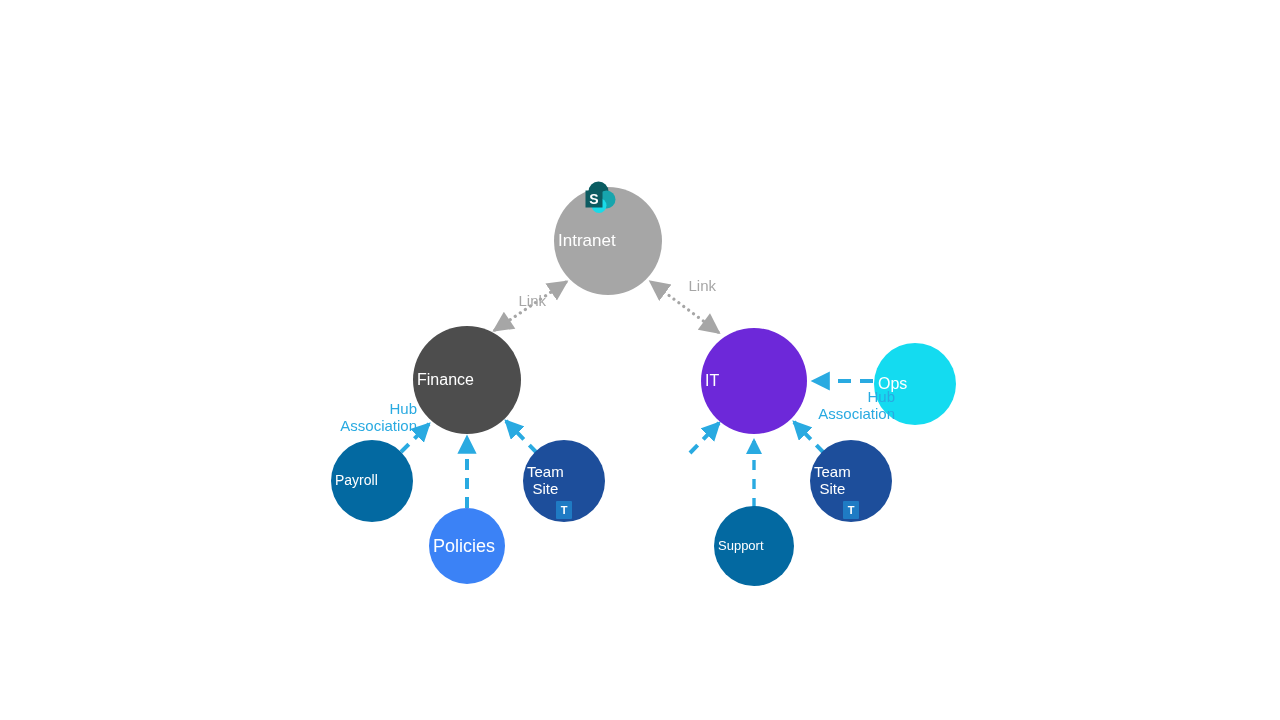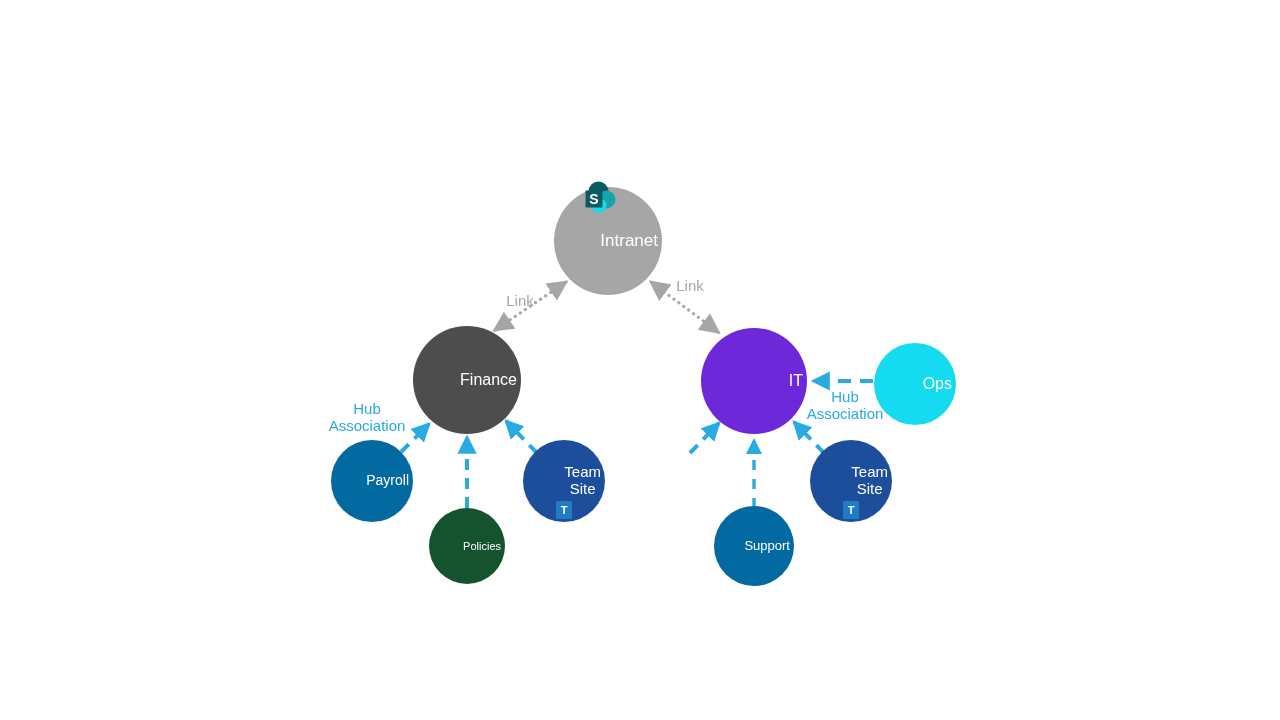--- a/index.html
+++ b/index.html
@@ -22,36 +22,36 @@
     left: 0;
     top: 0;
     width: 1280px;
     height: 720px;
   }
   .node {
     position: absolute;
     border-radius: 50%;
     display: flex;
     align-items: center;
-    justify-content: flex-end;
+    justify-content: flex-start;
     text-align: center;
     color: #ffffff;
     box-sizing: border-box;
     line-height: 1.12;
     z-index: 3;
   }
   .node-label {
     display: block;
     white-space: pre-line;
     padding: 0 4px;
   }
   .edge-label {
     position: absolute;
     white-space: pre-line;
-    text-align: center;
+    text-align: right;
     line-height: 1.15;
     z-index: 4;
     pointer-events: none;
   }
   .sp-logo {
     position: absolute;
     z-index: 5;
     width: 40px;
     height: 40px;
   }
@@ -126,21 +126,21 @@
   </div>
 
   <div class="node" style="left:874px; top:343px; width:82px; height:82px; background:#14dbf0; font-size:16px;">
     <span class="node-label">Ops</span>
   </div>
 
   <div class="node" style="left:331px; top:440px; width:82px; height:82px; background:#0369a1; font-size:14px;">
     <span class="node-label">Payroll</span>
   </div>
 
-  <div class="node" style="left:429px; top:508px; width:76px; height:76px; background:#14532d; font-size:11px;">
+  <div class="node" style="left:429px; top:508px; width:76px; height:76px; background:#3b82f6; font-size:18px;">
     <span class="node-label">Policies</span>
   </div>
 
   <div class="node" style="left:523px; top:440px; width:82px; height:82px; background:#1d4e9b; font-size:15px;">
     <span class="node-label">Team
 Site</span>
   </div>
   <div class="teams-badge" style="left:556px; top:501px; background:#1f7bc4;">
     <span>T</span>
   </div>

